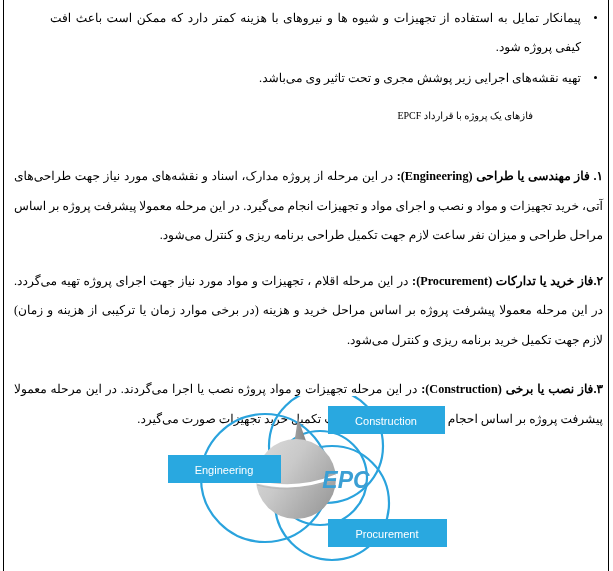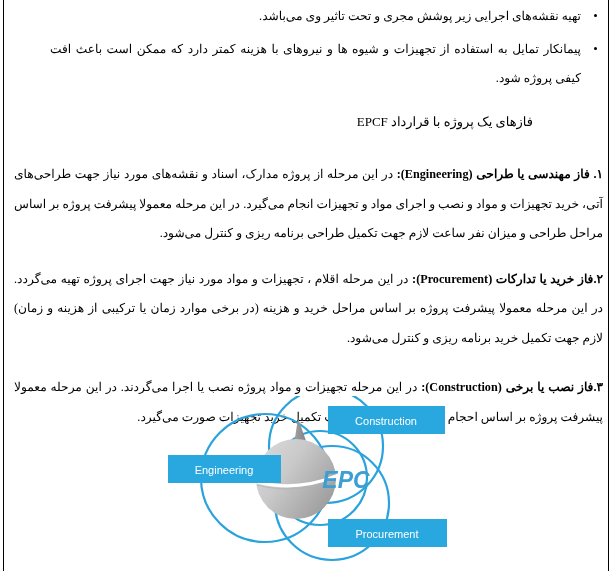--- a/index.html
+++ b/index.html
@@ -62,41 +62,41 @@
     width: 3px;
     height: 3px;
     background: #000;
     border-radius: 50%;
   }
   .bi-1 { margin-top: 4px; padding-left: 44px; }
   .bi-2 { margin-top: 2px; padding-left: 100px; }
 
   
   .lead-line {
-    font-size: 13px;
+    font-size: 10px;
     line-height: 29px;
-    margin: 14px 74px 0 0;
+    margin: 8px 74px 0 0;
     padding-right: 0;
     text-align: right;
   }
   .lead-line .latin {
     font-family: "Liberation Serif", "DejaVu Serif", serif;
     direction: ltr;
     unicode-bidi: embed;
   }
 
   
   .phase {
     font-size: 12.2px;
     line-height: 29.5px;
     text-align: justify;
     text-align-last: right;
     margin: 0 4px 0 8px;
   }
-  .phase-1 { margin-top: 24px; }
+  .phase-1 { margin-top: 32px; }
   .phase-2 { margin-top: 16px; }
   .phase-3 { margin-top: 20px; }
   .phase b,
   .phase .hd {
     font-weight: bold;
   }
   .phase .latin {
     font-family: "Liberation Serif", "DejaVu Serif", serif;
     font-weight: bold;
     direction: ltr;
@@ -132,27 +132,27 @@
 <body>
 
 <div class="page">
 
   <div class="rule rule-left"></div>
   <div class="rule rule-right"></div>
 
   <div class="content">
 
     <ul class="bullet-list">
+      <li class="bullet-item bi-1">
+        <span class="dot"></span>
+        <span>پیمانکار تمایل به استفاده از تجهیزات و شیوه ها و نیروهای با هزینه کمتر دارد که ممکن است باعث افت کیفی پروژه شود.</span>
+      </li>
       <li class="bullet-item bi-2">
         <span class="dot"></span>
         <span>تهیه نقشه‌های اجرایی زیر پوشش مجری و تحت تاثیر وی می‌باشد.</span>
-      </li>
-      <li class="bullet-item bi-1">
-        <span class="dot"></span>
-        <span>پیمانکار تمایل به استفاده از تجهیزات و شیوه ها و نیروهای با هزینه کمتر دارد که ممکن است باعث افت کیفی پروژه شود.</span>
       </li>
     </ul>
 
     <p class="lead-line">
       <span>فازهای یک پروژه با قرارداد </span><span class="latin">EPCF</span>
     </p>
 
     <p class="phase phase-1">
       <b class="hd">۱.</b><b class="hd"> فاز مهندسی یا طراحی (</b><span class="latin">Engineering</span><b class="hd">): </b><span>در این مرحله از پروژه مدارک، اسناد و نقشه‌های مورد نیاز جهت طراحی‌های آتی، خرید تجهیزات و مواد و نصب و اجرای مواد و تجهیزات انجام می‌گیرد. در این مرحله معمولا پیشرفت پروژه بر اساس مراحل طراحی و میزان نفر ساعت لازم جهت تکمیل طراحی برنامه ریزی و کنترل می‌شود.</span>
     </p>

